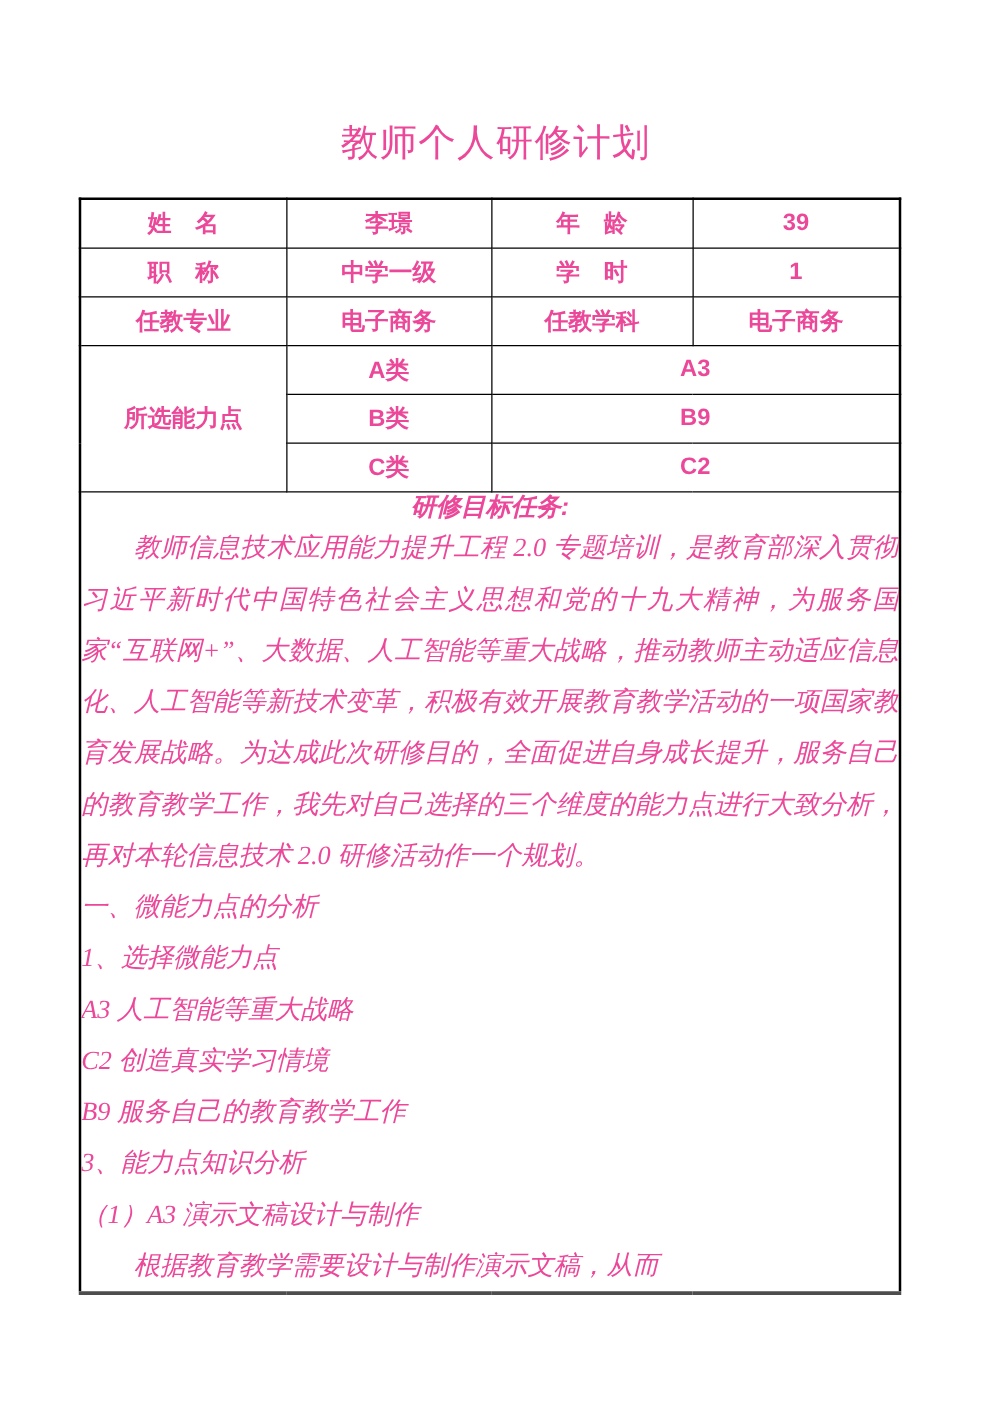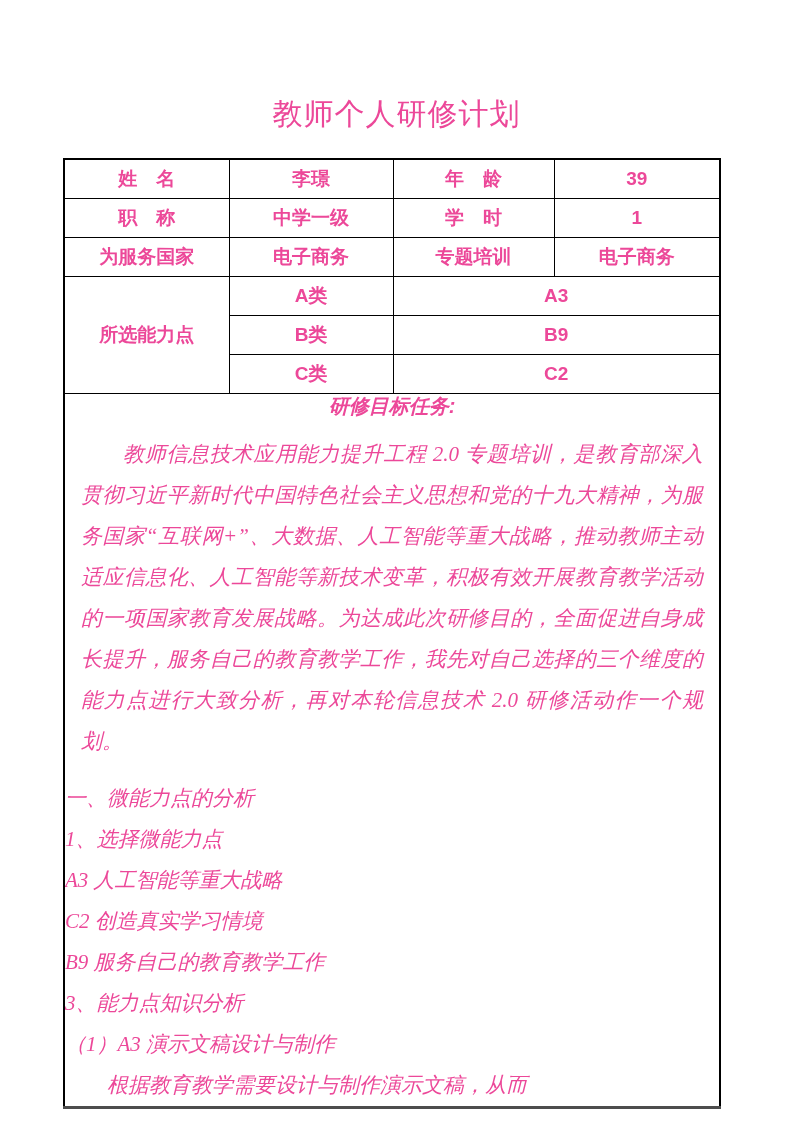--- a/index.html
+++ b/index.html
@@ -55,21 +55,21 @@
     padding: 4px 9px 4px 5px;
     font-style: italic;
   }
   .tasks-heading {
     font-family: "Liberation Sans", "DejaVu Sans", sans-serif;
     font-weight: 700;
     font-size: 20px;
     line-height: 24px;
   }
   .tasks-para {
-    margin: 16px;
+    margin: 0;
     font-size: 21px;
     line-height: 41px;
     text-align: justify;
     text-justify: inter-ideograph;
     text-indent: 42px;
   }
   .tasks-line {
     font-size: 21px;
     line-height: 41px;
     text-align: left;
@@ -97,23 +97,23 @@
         <td class="cell-bold">年　龄</td>
         <td class="cell-bold">39</td>
       </tr>
       <tr>
         <td class="cell-bold">职　称</td>
         <td class="cell-bold">中学一级</td>
         <td class="cell-bold">学　时</td>
         <td class="cell-bold">1</td>
       </tr>
       <tr>
-        <td class="cell-bold">为服务国家</td>
+        <td class="cell-bold">任教专业</td>
         <td class="cell-bold">电子商务</td>
-        <td class="cell-bold">专题培训</td>
+        <td class="cell-bold">任教学科</td>
         <td class="cell-bold">电子商务</td>
       </tr>
       <tr>
         <td class="cell-bold" rowspan="3">所选能力点</td>
         <td class="cell-bold">A类</td>
         <td class="cell-bold" colspan="2">A3</td>
       </tr>
       <tr>
         <td class="cell-bold">B类</td>
         <td class="cell-bold" colspan="2">B9</td>

